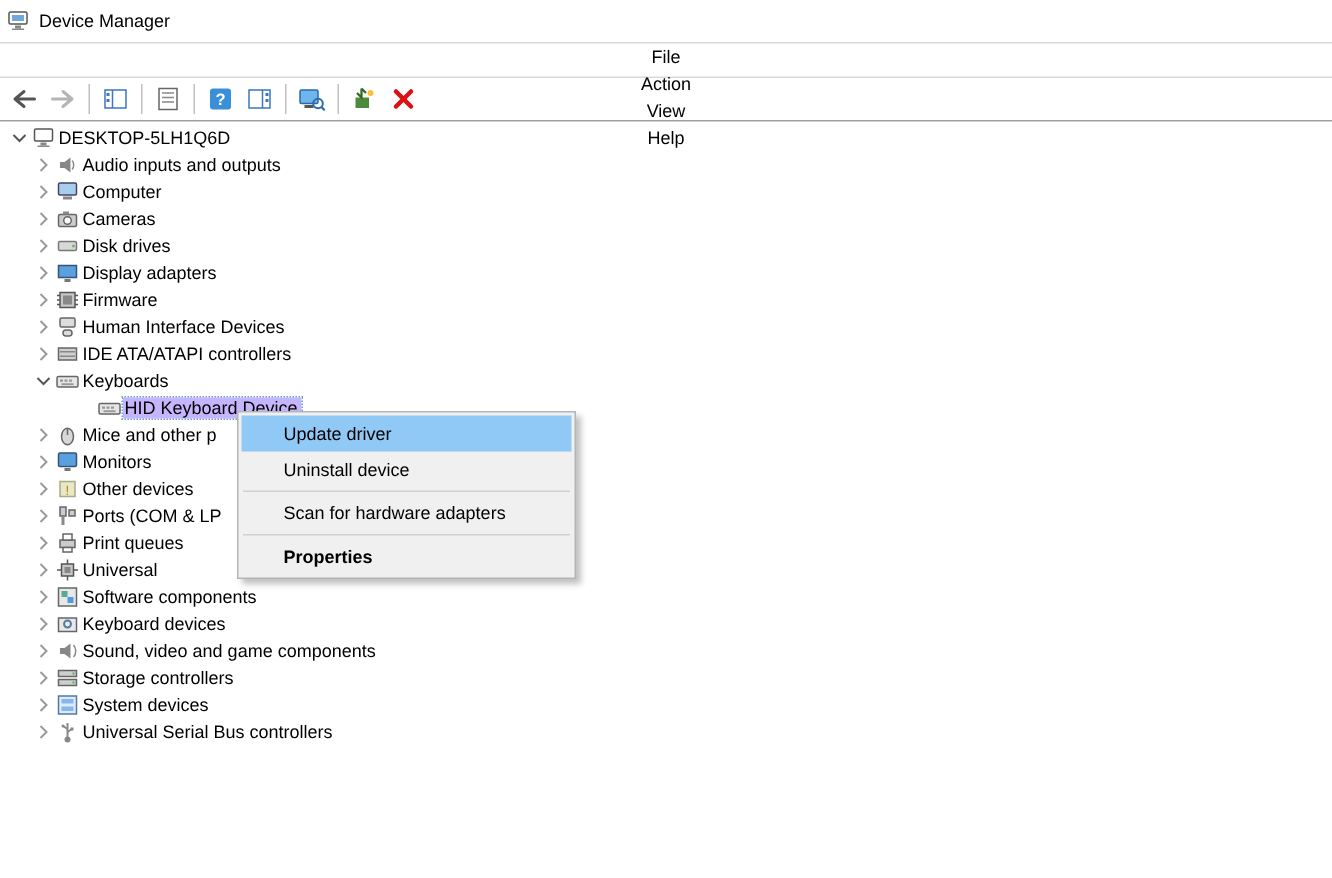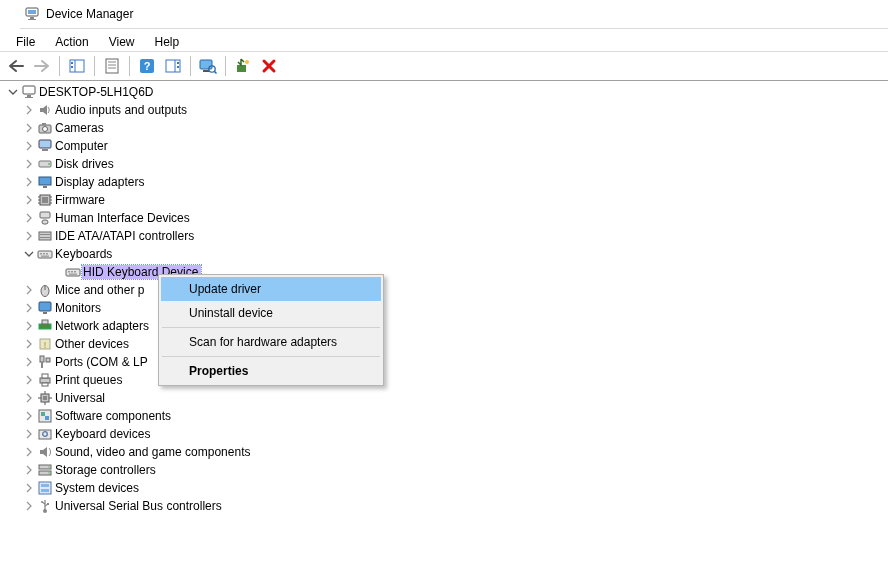--- a/index.html
+++ b/index.html
@@ -13,31 +13,31 @@
     height: 585px;
     overflow: hidden;
   }
   
   .titlebar {
     display: flex;
     align-items: center;
     height: 24px;
     padding: 2px 4px;
     border-bottom: 1px solid #d9d9d9;
-    margin-left: 20px;
   }
   .titlebar .app-icon svg { display:block; }
   .titlebar .title { margin-left: 6px; }
   
   .menubar {
     display: flex;
-    align-items: flex-end;
+    align-items: center;
     height: 22px;
     padding: 0 6px;
     border-bottom: 1px solid #d9d9d9;
+    flex-direction: column;
   }
   .menubar .menu-item {
     padding: 2px 10px;
     cursor: default;
   }
   
   .toolbar {
     display: flex;
     align-items: center;
     height: 28px;
@@ -255,43 +255,43 @@
         <div class="node">
           <div class="node-row">
             <span class="indent" style="width:22px"></span>
             <span class="chev">
               <svg width="10" height="10" viewBox="0 0 10 10">
                 <path d="M3 1 L7 5 L3 9" stroke="#999" stroke-width="1.3" fill="none"></path>
               </svg>
             </span>
             <span class="node-icon">
               <svg width="16" height="16" viewBox="0 0 16 16">
+                <rect x="2" y="2" width="12" height="8" rx="1" fill="#a7cdef" stroke="#446"></rect>
+                <rect x="5" y="11" width="6" height="2" fill="#888"></rect>
+              </svg>
+            </span>
+            <span class="node-label">Computer</span>
+          </div>
+        </div>
+        <div class="node">
+          <div class="node-row">
+            <span class="indent" style="width:22px"></span>
+            <span class="chev">
+              <svg width="10" height="10" viewBox="0 0 10 10">
+                <path d="M3 1 L7 5 L3 9" stroke="#999" stroke-width="1.3" fill="none"></path>
+              </svg>
+            </span>
+            <span class="node-icon">
+              <svg width="16" height="16" viewBox="0 0 16 16">
                 <rect x="2" y="5" width="12" height="8" rx="1" fill="#ccc" stroke="#666"></rect>
                 <circle cx="8" cy="9" r="2.5" fill="#fff" stroke="#666"></circle>
                 <rect x="5" y="3" width="4" height="2" fill="#888"></rect>
               </svg>
             </span>
             <span class="node-label">Cameras</span>
-          </div>
-        </div>
-        <div class="node">
-          <div class="node-row">
-            <span class="indent" style="width:22px"></span>
-            <span class="chev">
-              <svg width="10" height="10" viewBox="0 0 10 10">
-                <path d="M3 1 L7 5 L3 9" stroke="#999" stroke-width="1.3" fill="none"></path>
-              </svg>
-            </span>
-            <span class="node-icon">
-              <svg width="16" height="16" viewBox="0 0 16 16">
-                <rect x="2" y="2" width="12" height="8" rx="1" fill="#a7cdef" stroke="#446"></rect>
-                <rect x="5" y="11" width="6" height="2" fill="#888"></rect>
-              </svg>
-            </span>
-            <span class="node-label">Computer</span>
           </div>
         </div>
         <div class="node">
           <div class="node-row">
             <span class="indent" style="width:22px"></span>
             <span class="chev">
               <svg width="10" height="10" viewBox="0 0 10 10">
                 <path d="M3 1 L7 5 L3 9" stroke="#999" stroke-width="1.3" fill="none"></path>
               </svg>
             </span>
@@ -454,37 +454,20 @@
         <div class="node">
           <div class="node-row">
             <span class="indent" style="width:22px"></span>
             <span class="chev">
               <svg width="10" height="10" viewBox="0 0 10 10">
                 <path d="M3 1 L7 5 L3 9" stroke="#999" stroke-width="1.3" fill="none"></path>
               </svg>
             </span>
             <span class="node-icon">
               <svg width="16" height="16" viewBox="0 0 16 16">
-                <rect x="2" y="6" width="12" height="5" fill="#4c8b3b" stroke="#2a5"></rect>
-                <rect x="5" y="2" width="6" height="4" fill="#d8d8d8" stroke="#666"></rect>
-              </svg>
-            </span>
-            <span class="node-label">Network adapters</span>
-          </div>
-        </div>
-        <div class="node">
-          <div class="node-row">
-            <span class="indent" style="width:22px"></span>
-            <span class="chev">
-              <svg width="10" height="10" viewBox="0 0 10 10">
-                <path d="M3 1 L7 5 L3 9" stroke="#999" stroke-width="1.3" fill="none"></path>
-              </svg>
-            </span>
-            <span class="node-icon">
-              <svg width="16" height="16" viewBox="0 0 16 16">
                 <rect x="3" y="3" width="10" height="10" fill="#e8e8c8" stroke="#aa8"></rect>
                 <text x="8" y="12" font-size="9" text-anchor="middle" fill="#b80">!</text>
               </svg>
             </span>
             <span class="node-label">Other devices</span>
           </div>
         </div>
         <div class="node">
           <div class="node-row">
             <span class="indent" style="width:22px"></span>

